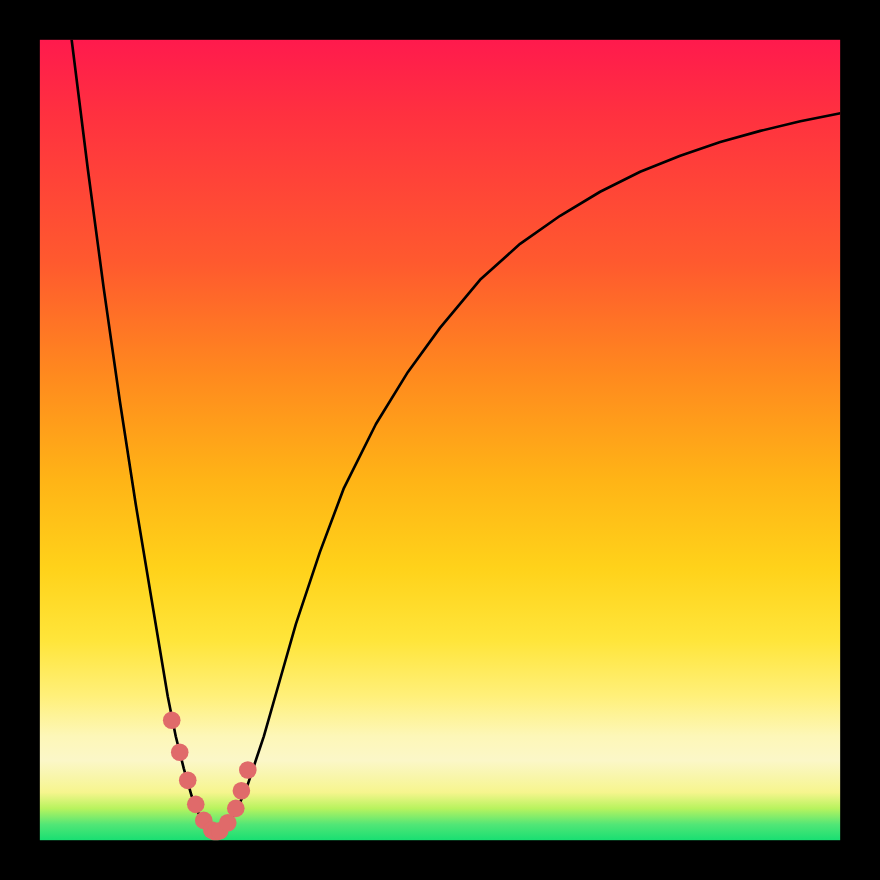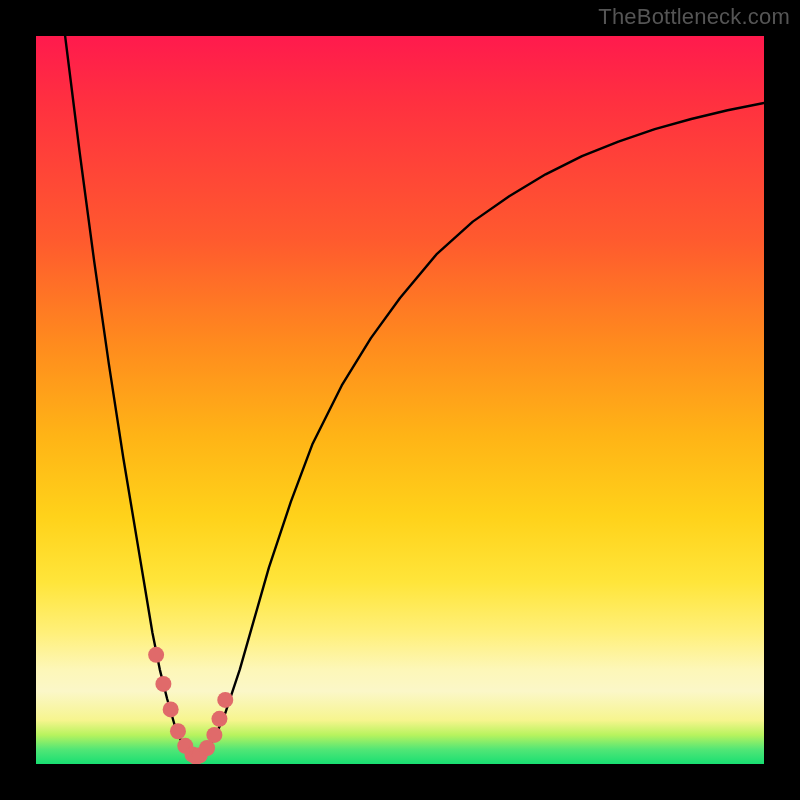--- a/index.html
+++ b/index.html
@@ -62,21 +62,20 @@
     inset: 0;
     width: 100%;
     height: 100%;
   }
 </style>
 </head>
 <body>
 
 <div class="frame">
 
-  <div class="watermark">TheBottleneck.com</div>
 
   <div class="plot-area">
     <div class="gradient-bg"></div>
     <svg class="curve" viewBox="0 0 728 728" preserveAspectRatio="none">
       <path id="curve-path" fill="none" stroke="#000" stroke-width="2.4" stroke-linecap="round" stroke-linejoin="round" d="M29.12 0.00 L43.68 116.48 L58.24 225.68 L72.80 327.60 L87.36 422.24 L101.92 509.60 L109.20 553.28 L116.48 596.96 L123.76 633.36 L131.04 662.48 L138.32 687.96 L145.60 706.16 L152.88 717.08 L160.16 720.72 L167.44 717.08 L178.36 702.52 L189.28 677.04 L203.84 633.36 L218.40 582.40 L232.96 531.44 L254.80 465.92 L276.64 407.68 L305.76 349.44 L334.88 302.12 L364.00 262.08 L400.40 218.40 L436.80 185.64 L473.20 160.16 L509.60 138.32 L546.00 120.12 L582.40 105.56 L618.80 93.18 L655.20 82.99 L691.60 74.26 L728.00 66.98"></path>
       <g id="marker-group">
           <circle cx="120.12" cy="618.80" r="8" fill="#e06a6a"></circle>
           <circle cx="127.40" cy="647.92" r="8" fill="#e06a6a"></circle>
           <circle cx="134.68" cy="673.40" r="8" fill="#e06a6a"></circle>
           <circle cx="141.96" cy="695.24" r="8" fill="#e06a6a"></circle>

